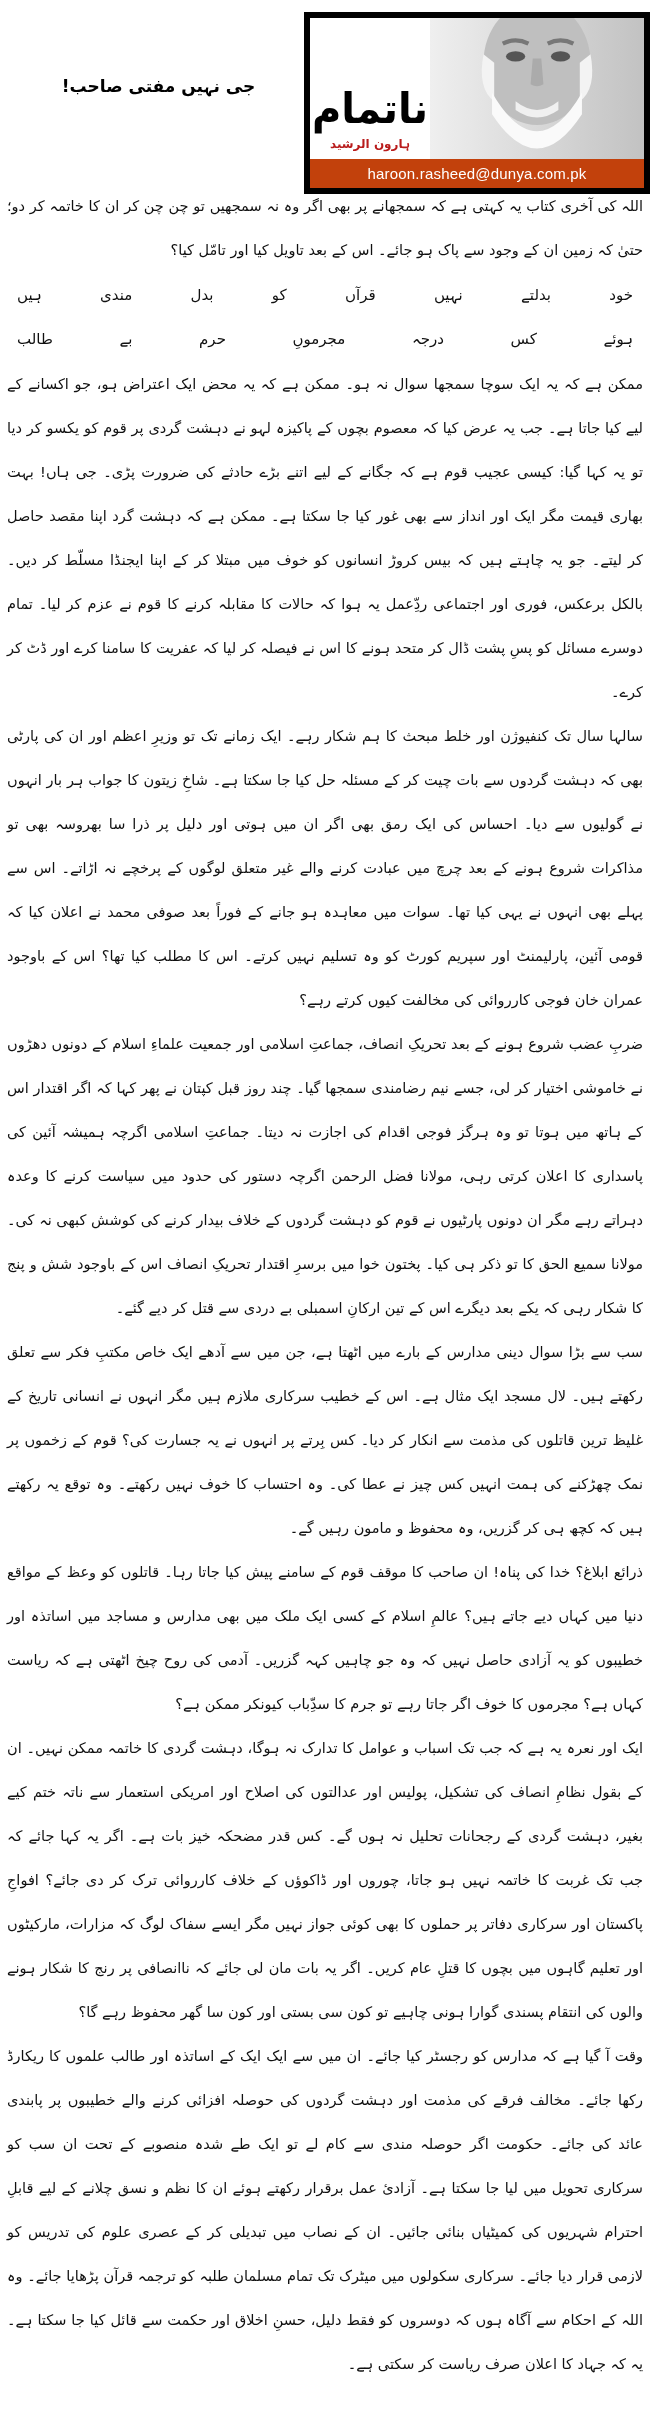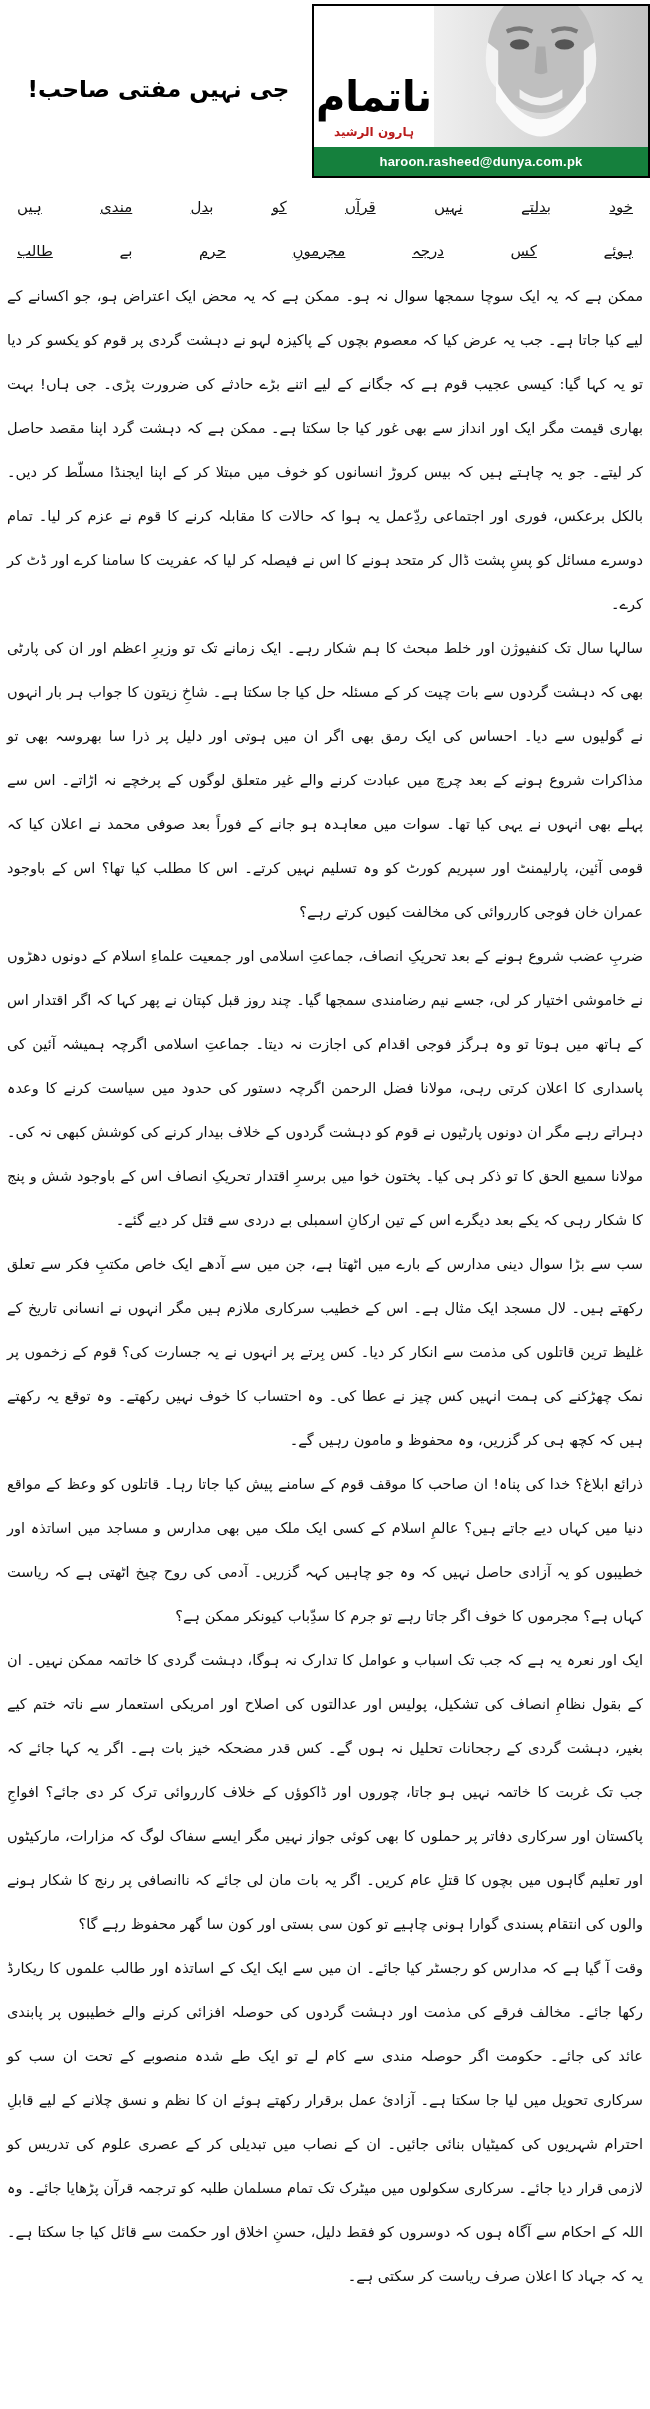--- a/index.html
+++ b/index.html
@@ -9,26 +9,26 @@
     overflow:hidden;
     background:#ffffff;
     font-family:"DejaVu Sans", sans-serif;
     color:#141414;
   }
   
   .masthead { position:relative; height:184px; }
   .article-title {
     position:absolute; left:0; top:76px; width:317px;
     margin:0; text-align:center; direction:rtl;
-    font-size:23px; font-weight:bold; color:#000;
+    font-size:17px; font-weight:bold; color:#000;
   }
   .brand-box {
-    position:absolute; top:4px; right:0;
+    position:absolute; top:12px; right:0;
     width:334px; height:170px;
-    border:2px solid #000000; background:#fff;
+    border:6px solid #000000; background:#fff;
     display:grid;
     grid-template-columns:1fr 214px;
     grid-template-rows:110px 31px 29px;
   }
   .logo-cell {
     grid-column:1; grid-row:1;
     display:flex; align-items:flex-end; justify-content:center;
   }
   .column-logo {
     direction:rtl; font-size:40px; font-weight:900;
@@ -40,42 +40,42 @@
     display:flex; align-items:center; justify-content:center;
     direction:rtl; font-size:12px; font-weight:bold; color:#b91c1c;
   }
   .photo-cell {
     grid-column:2; grid-row:1 / span 2;
     overflow:hidden; background:#dcdcdc;
   }
   .photo-cell svg { display:block; width:100%; height:100%; }
   .email-bar {
     grid-column:1 / span 2; grid-row:3;
-    background:#15803d; color:#fff;
+    background:#c2410c; color:#fff;
     display:flex; align-items:center; justify-content:center;
     font-family:"Liberation Sans", sans-serif;
-    font-size:13px; font-weight:bold; letter-spacing:0.2px;
+    font-size:15px; font-weight:normal; letter-spacing:0.2px;
   }
   
   .article {
     direction:rtl;
     padding:0 7px;
     font-size:14.5px;
     line-height:44px;
     text-align:justify;
     text-align-last:right;
     color:#101010;
   }
   .para { margin:0; }
   .couplet { padding:1px 10px; }
   .verse-line {
     display:flex; justify-content:space-between;
     line-height:44px; font-size:15px;
   }
-  .verse-word { white-space:nowrap;text-decoration:underline; }
+  .verse-word { white-space:nowrap; }
 </style>
 </head>
 <body>
 
 <div class="page">
 
   <header class="masthead">
     <h1 class="article-title">جی نہیں مفتی صاحب!</h1>
 
     <div class="brand-box">
@@ -106,20 +106,21 @@
           <path d="M55 39 Q61 36 67 39" stroke="#777" stroke-width="2" fill="none"></path>
           <path d="M48 46 L47 58 Q50 60 53 58 L52 46 Z" fill="#ababab"></path>
         </svg>
       </div>
 
       <div class="email-bar">haroon.rasheed@dunya.com.pk</div>
     </div>
   </header>
 
   <main class="article">
+      <p class="para">اللہ کی آخری کتاب یہ کہتی ہے کہ سمجھانے پر بھی اگر وہ نہ سمجھیں تو چن چن کر ان کا خاتمہ کر دو؛ حتیٰ کہ زمین ان کے وجود سے پاک ہو جائے۔ اس کے بعد تاویل کیا اور تامّل کیا؟</p>
       <div class="couplet">
         <div class="verse-line">
           <span class="verse-word">خود</span>
           <span class="verse-word">بدلتے</span>
           <span class="verse-word">نہیں</span>
           <span class="verse-word">قرآں</span>
           <span class="verse-word">کو</span>
           <span class="verse-word">بدل</span>
           <span class="verse-word">مندی</span>
           <span class="verse-word">ہیں</span>

